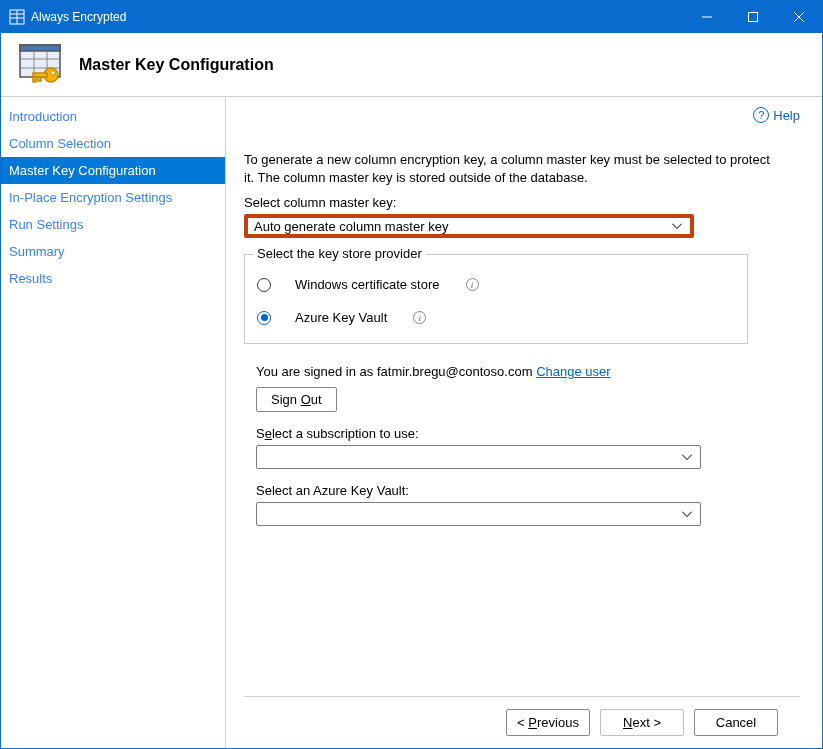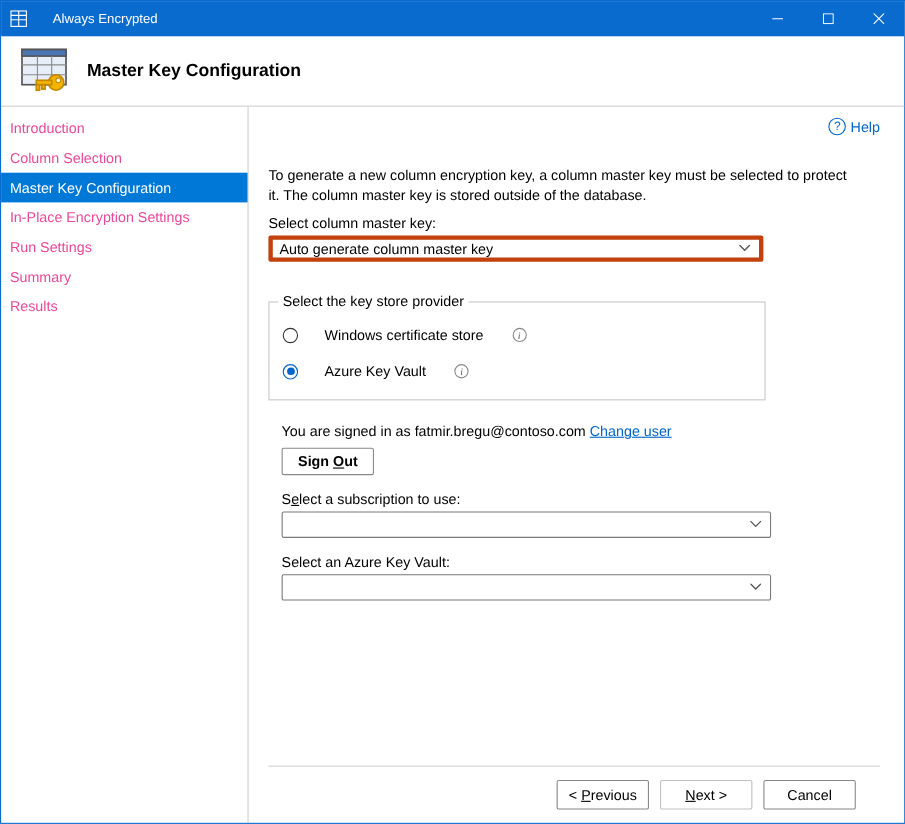--- a/index.html
+++ b/index.html
@@ -6,58 +6,58 @@
   html, body { margin:0; padding:0; font-family: "Segoe UI", Tahoma, sans-serif; font-size:13px; color:#000; }
   .window {
     width:823px; height:749px; border:1px solid #0a6bcf; background:#fff;
     display:flex; flex-direction:column; position:relative;
   }
   .titlebar {
     height:32px; background:#0a6bcf; color:#fff; display:flex; align-items:center;
     padding:0 0 0 8px;
   }
   .titlebar .app-icon { width:16px; height:16px; margin-right:6px; display:inline-flex; align-items:center; justify-content:center; }
-  .titlebar .title { font-size:12px; flex:1;margin-left:17px; }
+  .titlebar .title { font-size:12px; flex:1; }
   .titlebar .win-controls { display:flex; height:100%; }
   .win-btn { width:46px; display:flex; align-items:center; justify-content:center; color:#fff; }
 
   .header {
     display:flex; align-items:center; padding:10px 16px; border-bottom:1px solid #d0d0d0;
     height:64px;
   }
   .header .logo { width:48px; height:48px; margin-right:14px; position:relative; }
   .header .logo svg { width:48px; height:48px; }
   .header h1 { font-size:16px; font-weight:600; margin:0; }
 
   .body { flex:1; display:flex; min-height:0; }
 
   .sidebar {
     width:225px; border-right:1px solid #d0d0d0; padding-top:6px;
   }
   .sidebar-item {
-    padding:6px 8px 6px 8px; color:#ec4899; cursor:default; font-size:13px;
+    padding:6px 8px 6px 8px; color:#3b82f6; cursor:default; font-size:13px;
   }
   .sidebar-item.active {
     background:#0078d7; color:#fff;
   }
 
   .main { flex:1; position:relative; padding:10px 22px 0 18px; display:flex; flex-direction:column; }
   .help-link { position:absolute; top:10px; right:22px; color:#0066cc; display:flex; align-items:center; gap:4px; font-size:13px; }
   .help-link .help-icon { width:16px; height:16px; border:1px solid #0066cc; border-radius:50%; display:inline-flex; align-items:center; justify-content:center; font-size:11px; color:#0066cc; }
 
   .desc { margin-top:44px; margin-right:30px; line-height:1.4; font-size:13px; }
   .label { margin-top:8px; font-size:13px; }
   .select {
     margin-top:4px; width:450px; height:24px; border:4px solid #c2410c; border-radius:2px;
     display:flex; align-items:center; padding:0 6px; position:relative; background:#fff;
   }
   .select .chev { position:absolute; right:8px; top:50%; transform:translateY(-50%); color:#555; font-size:10px; }
 
   .fieldset {
-    margin-top:36px; width:452px; border:1px solid #c8c8c8; position:relative; padding:14px 12px 16px 12px;
+    margin-top:16px; width:504px; border:1px solid #c8c8c8; position:relative; padding:14px 12px 16px 12px;
   }
   .fieldset-legend { position:absolute; top:-9px; left:8px; background:#fff; padding:0 4px; font-size:13px; }
   .radio-row { display:flex; align-items:center; gap:24px; margin:8px 0 18px 0; font-size:13px; }
   .radio-row:last-child { margin-bottom:2px; }
   .radio {
     width:14px; height:14px; border:1px solid #333; border-radius:50%; display:inline-flex;
     align-items:center; justify-content:center; background:#fff;
   }
   .radio.checked { border-color:#0066cc; }
   .radio.checked .dot { width:7px; height:7px; border-radius:50%; background:#0066cc; }
@@ -66,21 +66,21 @@
     align-items:center; justify-content:center; font-size:9px; font-style:italic; color:#555; font-family:Georgia,serif;
     margin-left:2px;
   }
 
   .signed-in { margin-top:20px; margin-left:12px; font-size:13px; }
   .signed-in a { color:#0066cc; }
   .btn {
     border:1px solid #888; background:#fff; padding:4px 14px; font-size:13px; border-radius:2px;
     display:inline-block; min-width:60px; text-align:center;
   }
-  .signout { margin-top:8px; margin-left:12px;font-weight:bold; }
+  .signout { margin-top:8px; margin-left:12px; }
 
   .sub-label { margin-top:14px; margin-left:12px; margin-right:80px; font-size:13px; }
   .sub-select {
     margin-top:4px; margin-left:12px; width:445px; height:24px; border:1px solid #7a7a7a;
     border-radius:2px; position:relative; background:#fff; display:flex; align-items:center; padding:0 6px;
   }
   .sub-select .chev { position:absolute; right:8px; top:50%; transform:translateY(-50%); color:#555; font-size:10px;}
 
   .footer {
     border-top:1px solid #d0d0d0; padding:12px 22px; display:flex; justify-content:flex-end; gap:10px;

